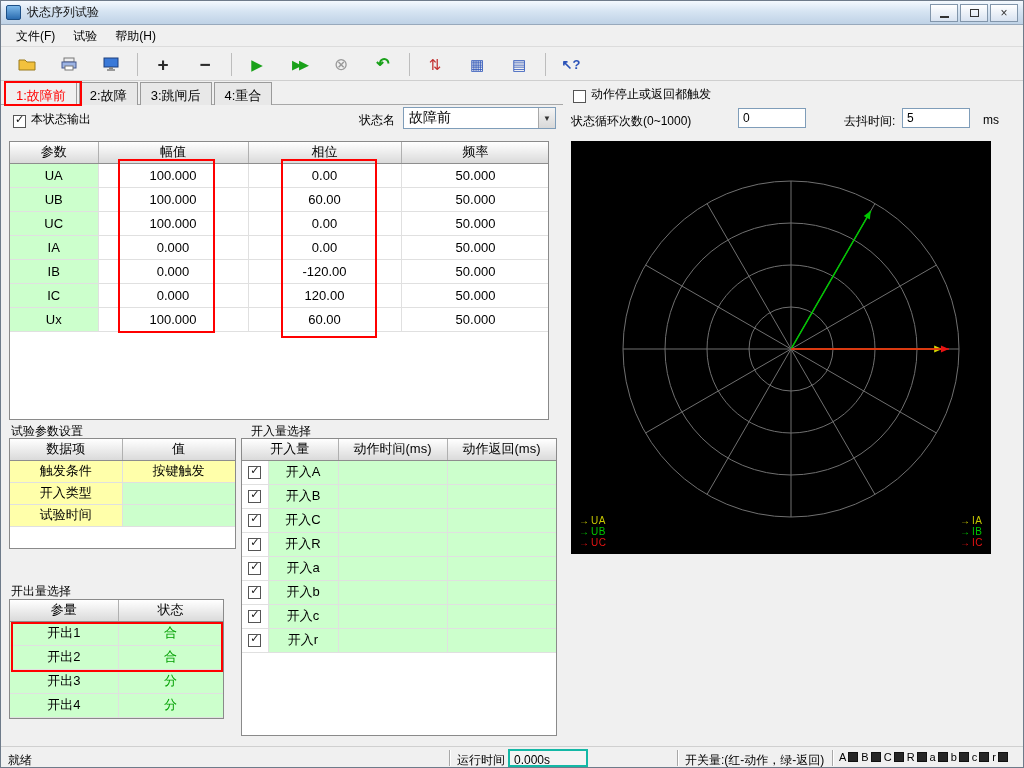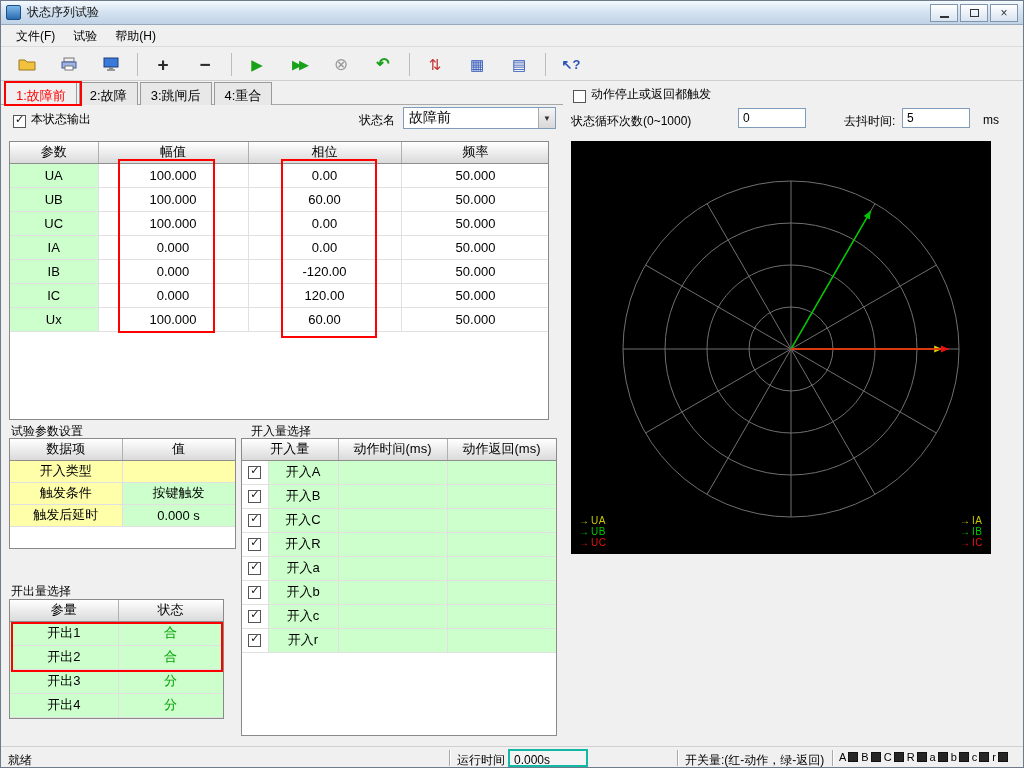--- a/index.html
+++ b/index.html
@@ -293,30 +293,30 @@
           <col style="width:113px">
         </colgroup>
       <thead>
           <tr>
         <th>数据项</th>
         <th>值</th>
       </tr>
         </thead>
       <tbody>
           <tr>
-            <td class="cell-yellow">开入类型</td>
-            <td class="cell-green"></td>
-          </tr>
-          <tr>
             <td class="cell-yellow">触发条件</td>
             <td class="cell-green">按键触发</td>
           </tr>
           <tr>
-            <td class="cell-yellow">触发后延时</td>
-            <td class="cell-green">0.000 s</td>
+            <td class="cell-yellow">开入类型</td>
+            <td class="cell-green"></td>
+          </tr>
+          <tr>
+            <td class="cell-yellow">试验时间</td>
+            <td class="cell-green"></td>
           </tr>
         </tbody>
     </table>
   </div>
 
   <div class="sec-label" style="left:10px;top:582px;">开出量选择</div>
   <div class="panel" style="left:8px;top:598px;width:215px;height:120px;">
     <table>
       <colgroup>
           <col style="width:108px">

